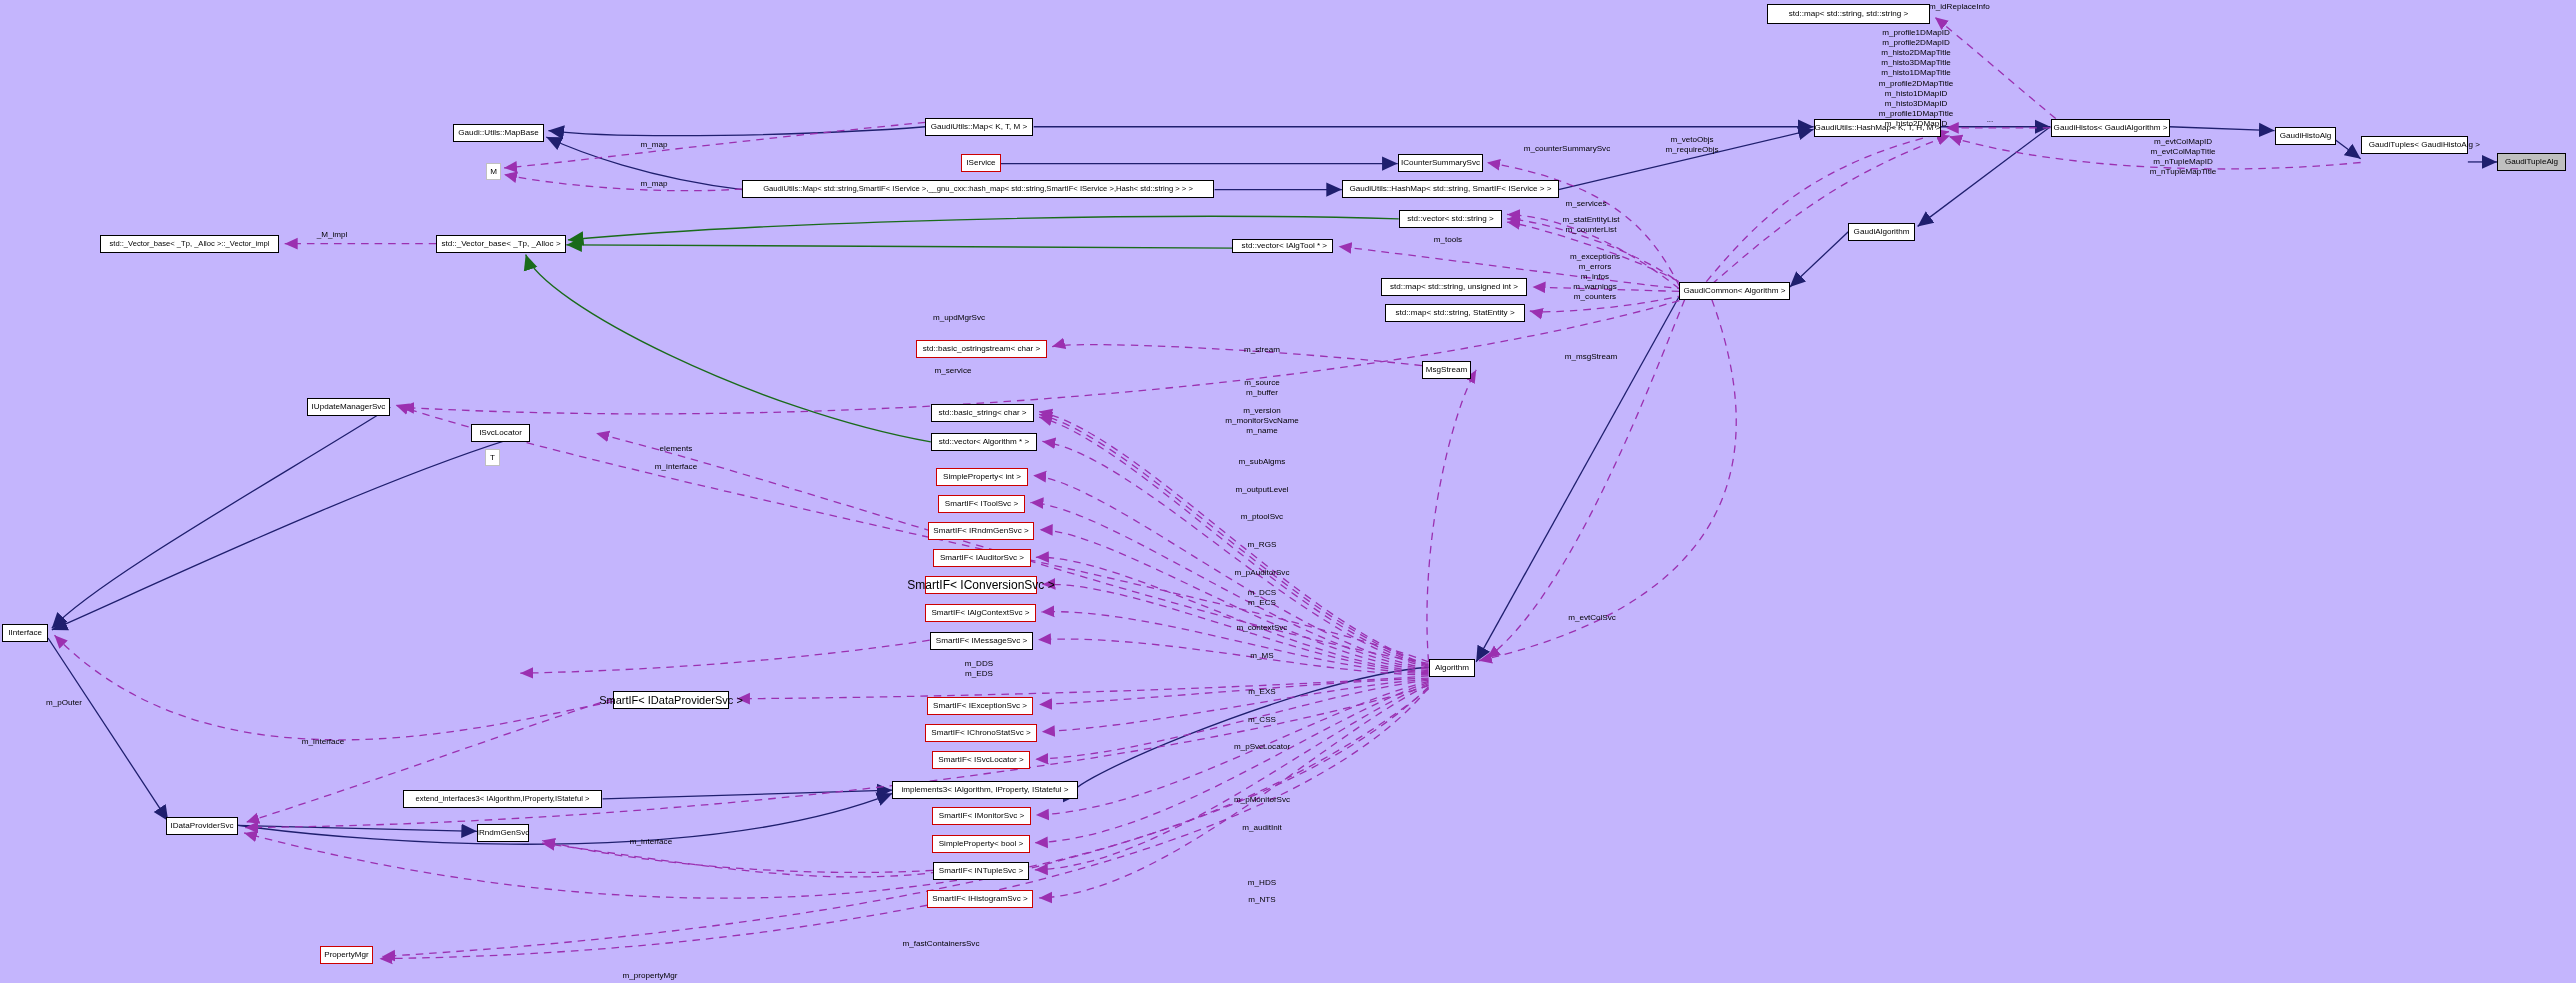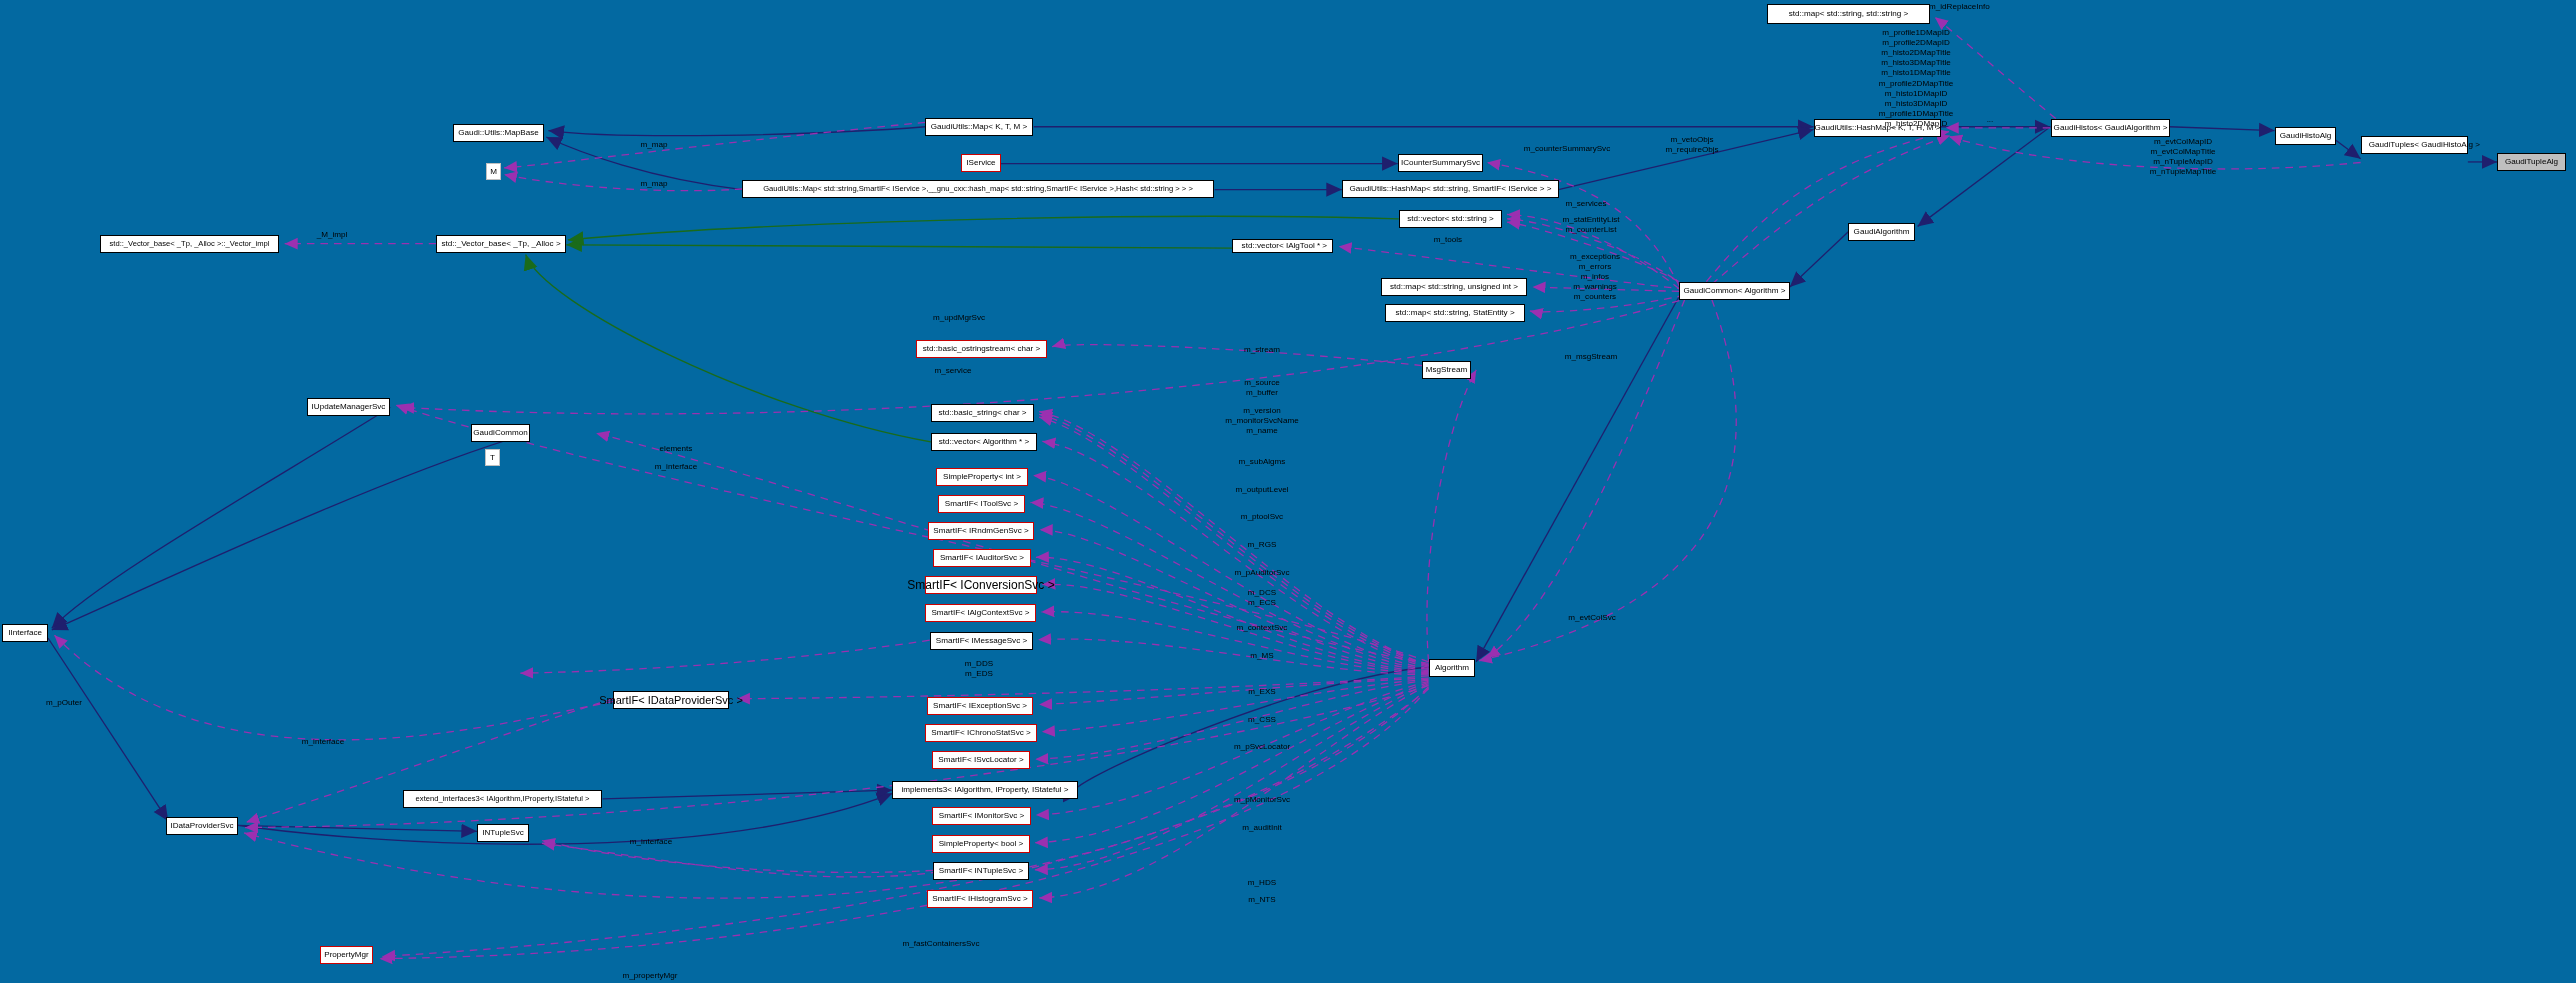--- a/index.html
+++ b/index.html
@@ -1,20 +1,20 @@
 <!DOCTYPE html>
 <html style="font-size:8.7px"><head>
 <meta charset="utf-8">
 <style>
   html,body{margin:0;padding:0;background:#ffffff;}
   #root{
     position:relative;
     width:2576px;
     height:983px;
-    background:#0369a1;
+    background:#c4b5fd;
     font-family:"Liberation Sans", sans-serif;
     overflow:hidden;
   }
   #edges{position:absolute;left:0;top:0;width:2576px;height:983px;}
   .node{
     position:absolute;
     box-sizing:border-box;
     border:1.1px solid #000000;
     background:#ffffff;
     color:#000000;
@@ -162,40 +162,40 @@
       <div class="node " style="left: 436px; top: 235px; width: 130px; height: 18px; font-size: 8.1px;">std::_Vector_base&lt; _Tp, _Alloc &gt;</div>
       <div class="node " style="left: 1399px; top: 210px; width: 103px; height: 18px; font-size: 8.1px;">std::vector&lt; std::string &gt;</div>
       <div class="node " style="left: 1232px; top: 239px; width: 101px; height: 14px; font-size: 8.1px; padding-left: 8px;">std::vector&lt; IAlgTool * &gt;</div>
       <div class="node " style="left: 1381px; top: 278px; width: 146px; height: 18px; font-size: 8.1px;">std::map&lt; std::string, unsigned int &gt;</div>
       <div class="node " style="left: 1385px; top: 304px; width: 140px; height: 18px; font-size: 8.1px;">std::map&lt; std::string, StatEntity &gt;</div>
       <div class="node " style="left: 1679px; top: 282px; width: 111px; height: 18px; font-size: 8.1px;">GaudiCommon&lt; Algorithm &gt;</div>
       <div class="node " style="left: 307px; top: 398px; width: 83px; height: 18px; font-size: 8.1px;">IUpdateManagerSvc</div>
       <div class="node red" style="left: 916px; top: 340px; width: 131px; height: 18px; font-size: 8.1px; text-align: right;">std::basic_ostringstream&lt; char &gt;</div>
       <div class="node " style="left: 1422px; top: 361px; width: 49px; height: 18px; font-size: 8.1px;">MsgStream</div>
       <div class="node " style="left: 931px; top: 404px; width: 103px; height: 18px; font-size: 8.1px;">std::basic_string&lt; char &gt;</div>
-      <div class="node " style="left: 471px; top: 424px; width: 59px; height: 18px; font-size: 8.1px;">GaudiCommon</div>
+      <div class="node " style="left: 471px; top: 424px; width: 59px; height: 18px; font-size: 8.1px;">ISvcLocator</div>
       <div class="node " style="left: 931px; top: 433px; width: 106px; height: 18px; font-size: 8.1px;">std::vector&lt; Algorithm * &gt;</div>
       <div class="node faint" style="left: 485px; top: 449px; width: 15px; height: 17.3px; font-size: 8.1px;">T</div>
       <div class="node red" style="left: 936px; top: 468px; width: 92px; height: 18px; font-size: 8.1px;">SimpleProperty&lt; int &gt;</div>
       <div class="node red" style="left: 938px; top: 495px; width: 87px; height: 18px; font-size: 8.1px;">SmartIF&lt; IToolSvc &gt;</div>
       <div class="node red" style="left: 928px; top: 522px; width: 106px; height: 18px; font-size: 8.1px;">SmartIF&lt; IRndmGenSvc &gt;</div>
       <div class="node red" style="left: 933px; top: 549px; width: 98px; height: 18px; font-size: 8.1px;">SmartIF&lt; IAuditorSvc &gt;</div>
       <div class="node red" style="left: 925px; top: 576px; width: 112px; height: 18px; font-size: 12px;">SmartIF&lt; IConversionSvc &gt;</div>
       <div class="node red" style="left: 925px; top: 604px; width: 111px; height: 18px; font-size: 8.1px;">SmartIF&lt; IAlgContextSvc &gt;</div>
       <div class="node " style="left: 930px; top: 632px; width: 103px; height: 18px; font-size: 8.1px;">SmartIF&lt; IMessageSvc &gt;</div>
       <div class="node " style="left: 1429px; top: 659px; width: 46px; height: 18px; font-size: 8.1px;">Algorithm</div>
       <div class="node " style="left: 613px; top: 691px; width: 116px; height: 18px; font-size: 11px;">SmartIF&lt; IDataProviderSvc &gt;</div>
       <div class="node red" style="left: 927px; top: 697px; width: 106px; height: 18px; font-size: 8.1px;">SmartIF&lt; IExceptionSvc &gt;</div>
       <div class="node red" style="left: 925px; top: 724px; width: 112px; height: 18px; font-size: 8.1px;">SmartIF&lt; IChronoStatSvc &gt;</div>
       <div class="node red" style="left: 932px; top: 751px; width: 98px; height: 18px; font-size: 8.1px;">SmartIF&lt; ISvcLocator &gt;</div>
       <div class="node " style="left: 2.2px; top: 624px; width: 46px; height: 18px; font-size: 8.1px;">IInterface</div>
       <div class="node " style="left: 166px; top: 817px; width: 72px; height: 18px; font-size: 8.1px;">IDataProviderSvc</div>
       <div class="node " style="left: 403px; top: 790px; width: 199px; height: 18px; font-size: 7.6px;">extend_interfaces3&lt; IAlgorithm,IProperty,IStateful &gt;</div>
       <div class="node " style="left: 892px; top: 781px; width: 186px; height: 18px; font-size: 8.1px;">implements3&lt; IAlgorithm, IProperty, IStateful &gt;</div>
-      <div class="node " style="left: 477px; top: 824px; width: 52px; height: 18px; font-size: 8.1px;">INTupleSvc</div>
+      <div class="node " style="left: 477px; top: 824px; width: 52px; height: 18px; font-size: 8.1px;">IRndmGenSvc</div>
       <div class="node red" style="left: 932px; top: 807px; width: 99px; height: 18px; font-size: 8.1px;">SmartIF&lt; IMonitorSvc &gt;</div>
       <div class="node red" style="left: 932px; top: 835px; width: 98px; height: 18px; font-size: 8.1px;">SimpleProperty&lt; bool &gt;</div>
       <div class="node " style="left: 933px; top: 862px; width: 96px; height: 18px; font-size: 8.1px;">SmartIF&lt; INTupleSvc &gt;</div>
       <div class="node red" style="left: 927px; top: 890px; width: 106px; height: 18px; font-size: 8.1px;">SmartIF&lt; IHistogramSvc &gt;</div>
       <div class="node red" style="left: 320px; top: 946px; width: 53px; height: 18px; font-size: 8.1px;">PropertyMgr</div>
     </div>
   <div id="labels-layer">
       <div class="elabel" style="left: 1929px; top: 2.2px; font-size: 8.1px;">m_idReplaceInfo</div>
       <div class="elabel multi" style="left: 1916px; top: 28px; font-size: 8.1px; transform: translateX(-50%);">m_profile1DMapID<br>m_profile2DMapID<br>m_histo2DMapTitle<br>m_histo3DMapTitle<br>m_histo1DMapTitle<br>m_profile2DMapTitle<br>m_histo1DMapID<br>m_histo3DMapID<br>m_profile1DMapTitle<br>m_histo2DMapID</div>
       <div class="elabel" style="left: 1990px; top: 115px; font-size: 8.1px; transform: translateX(-50%);">...</div>

